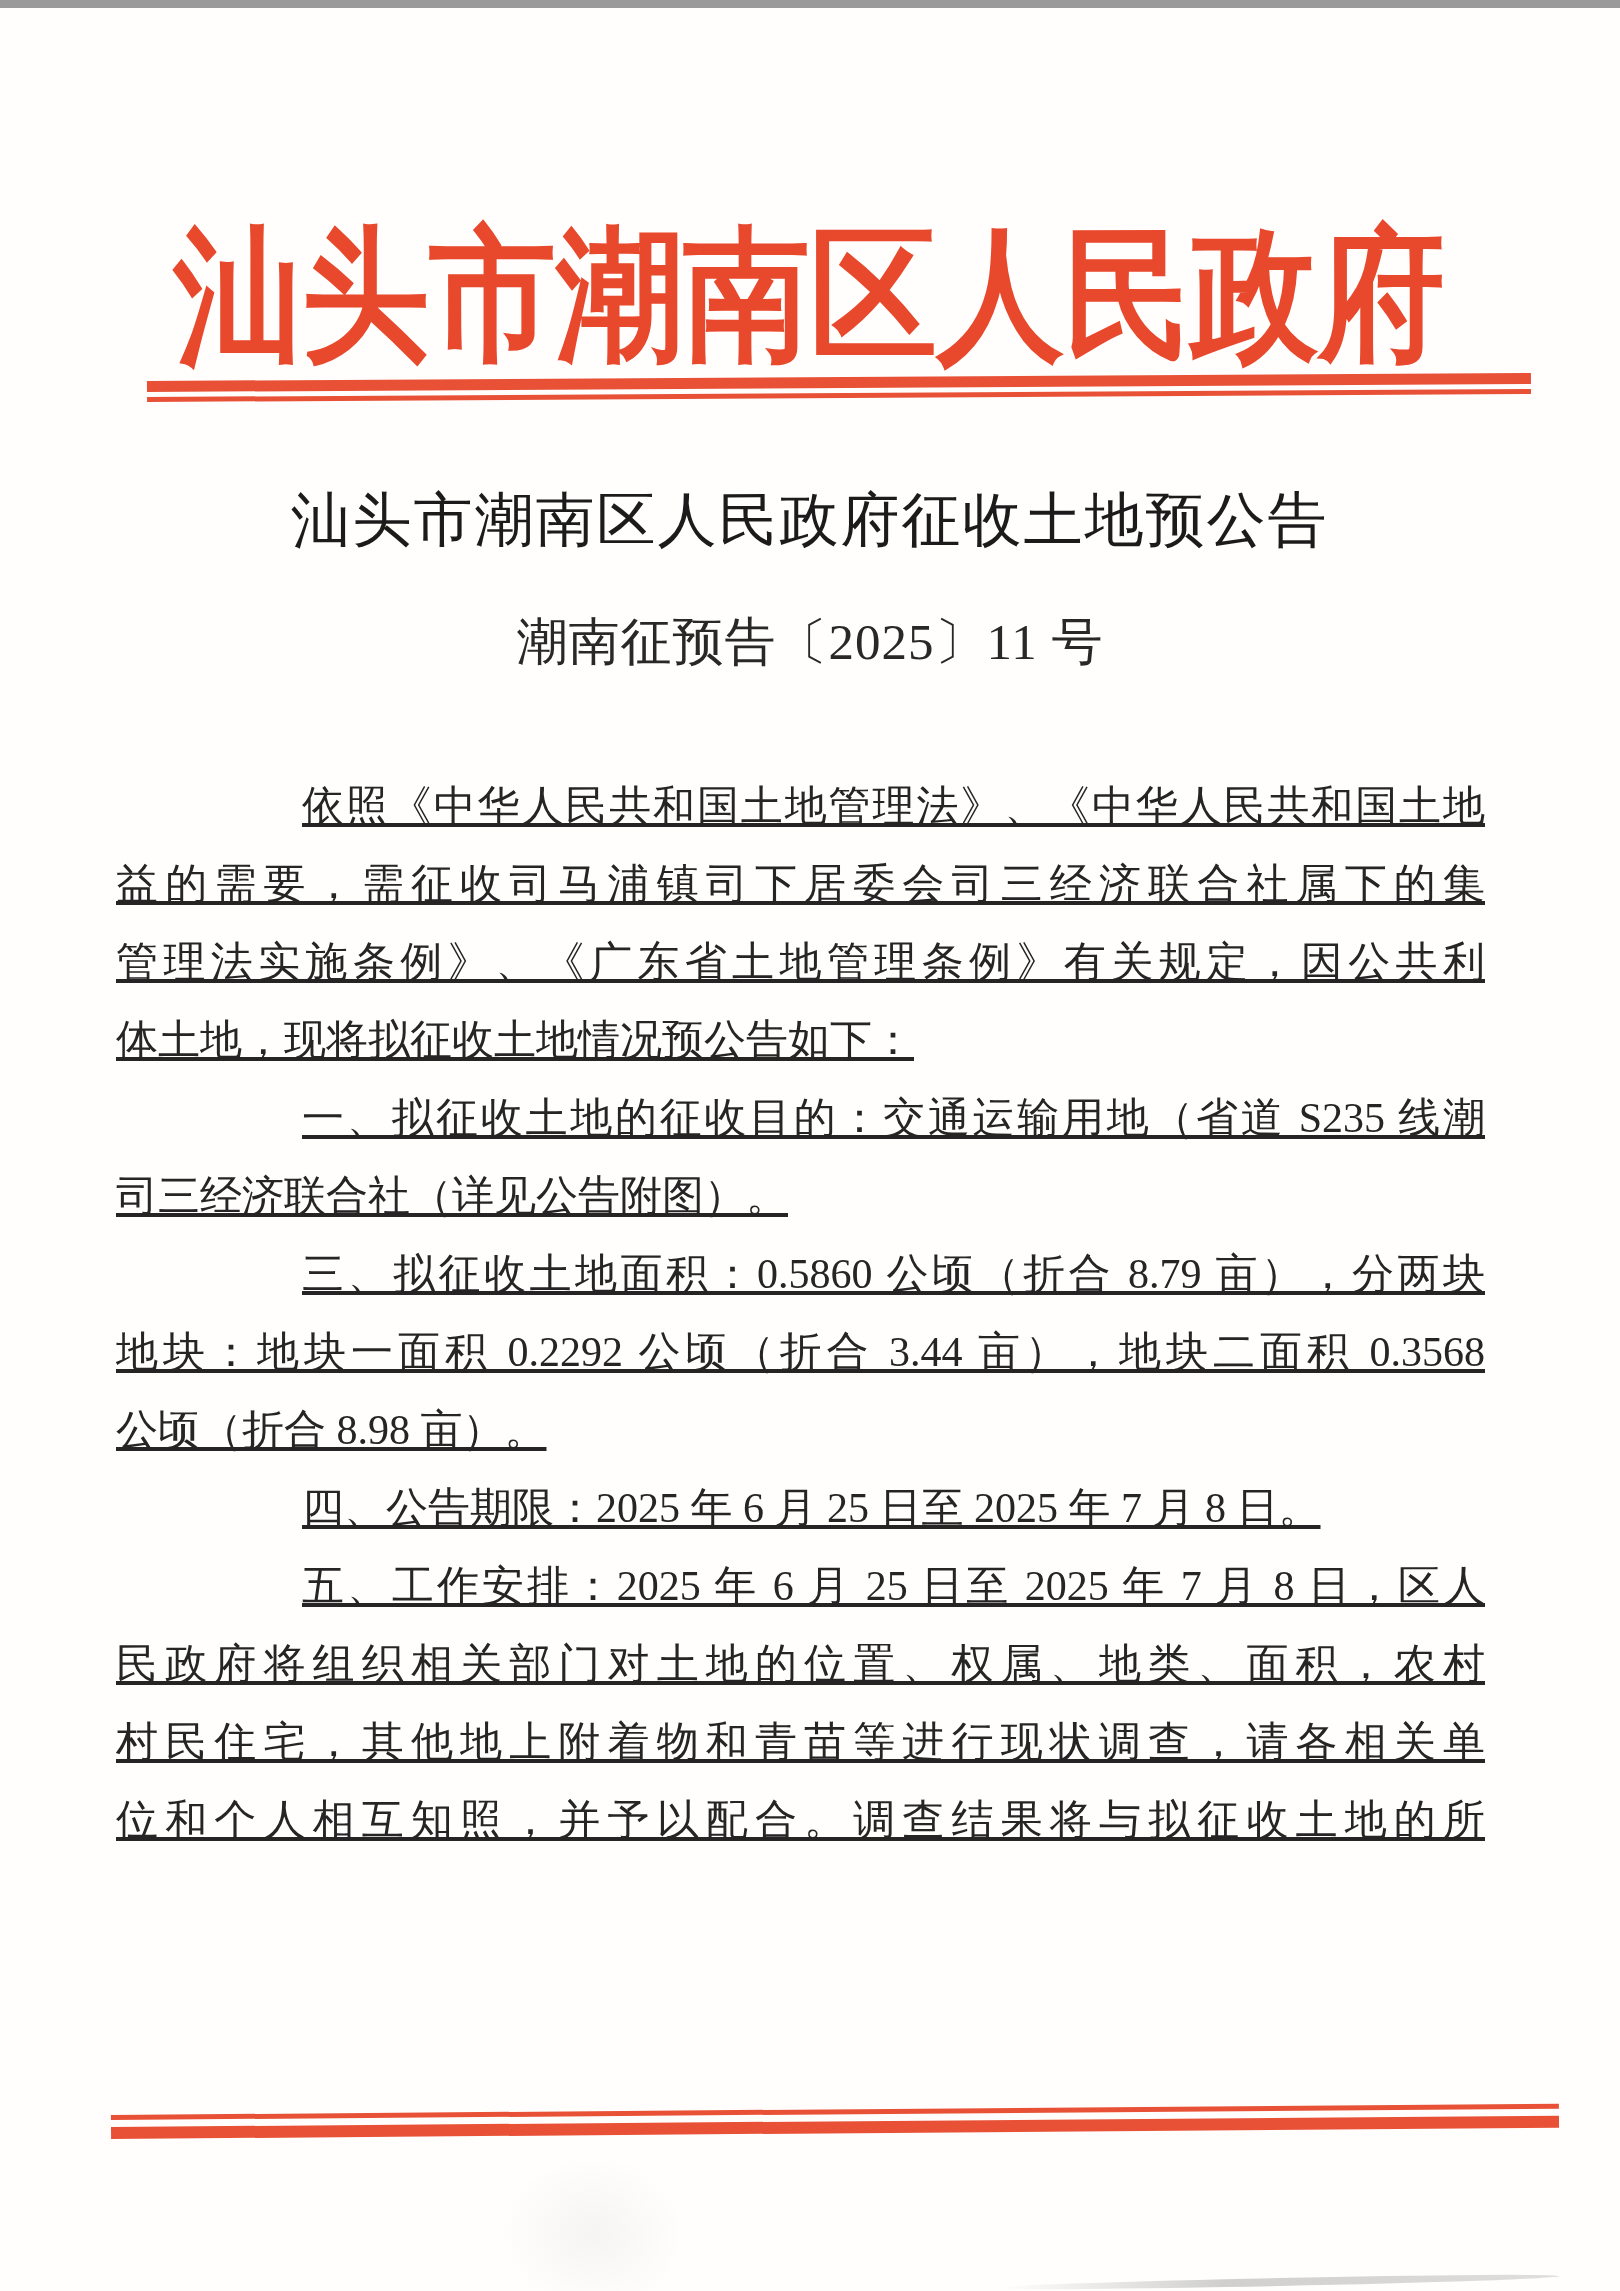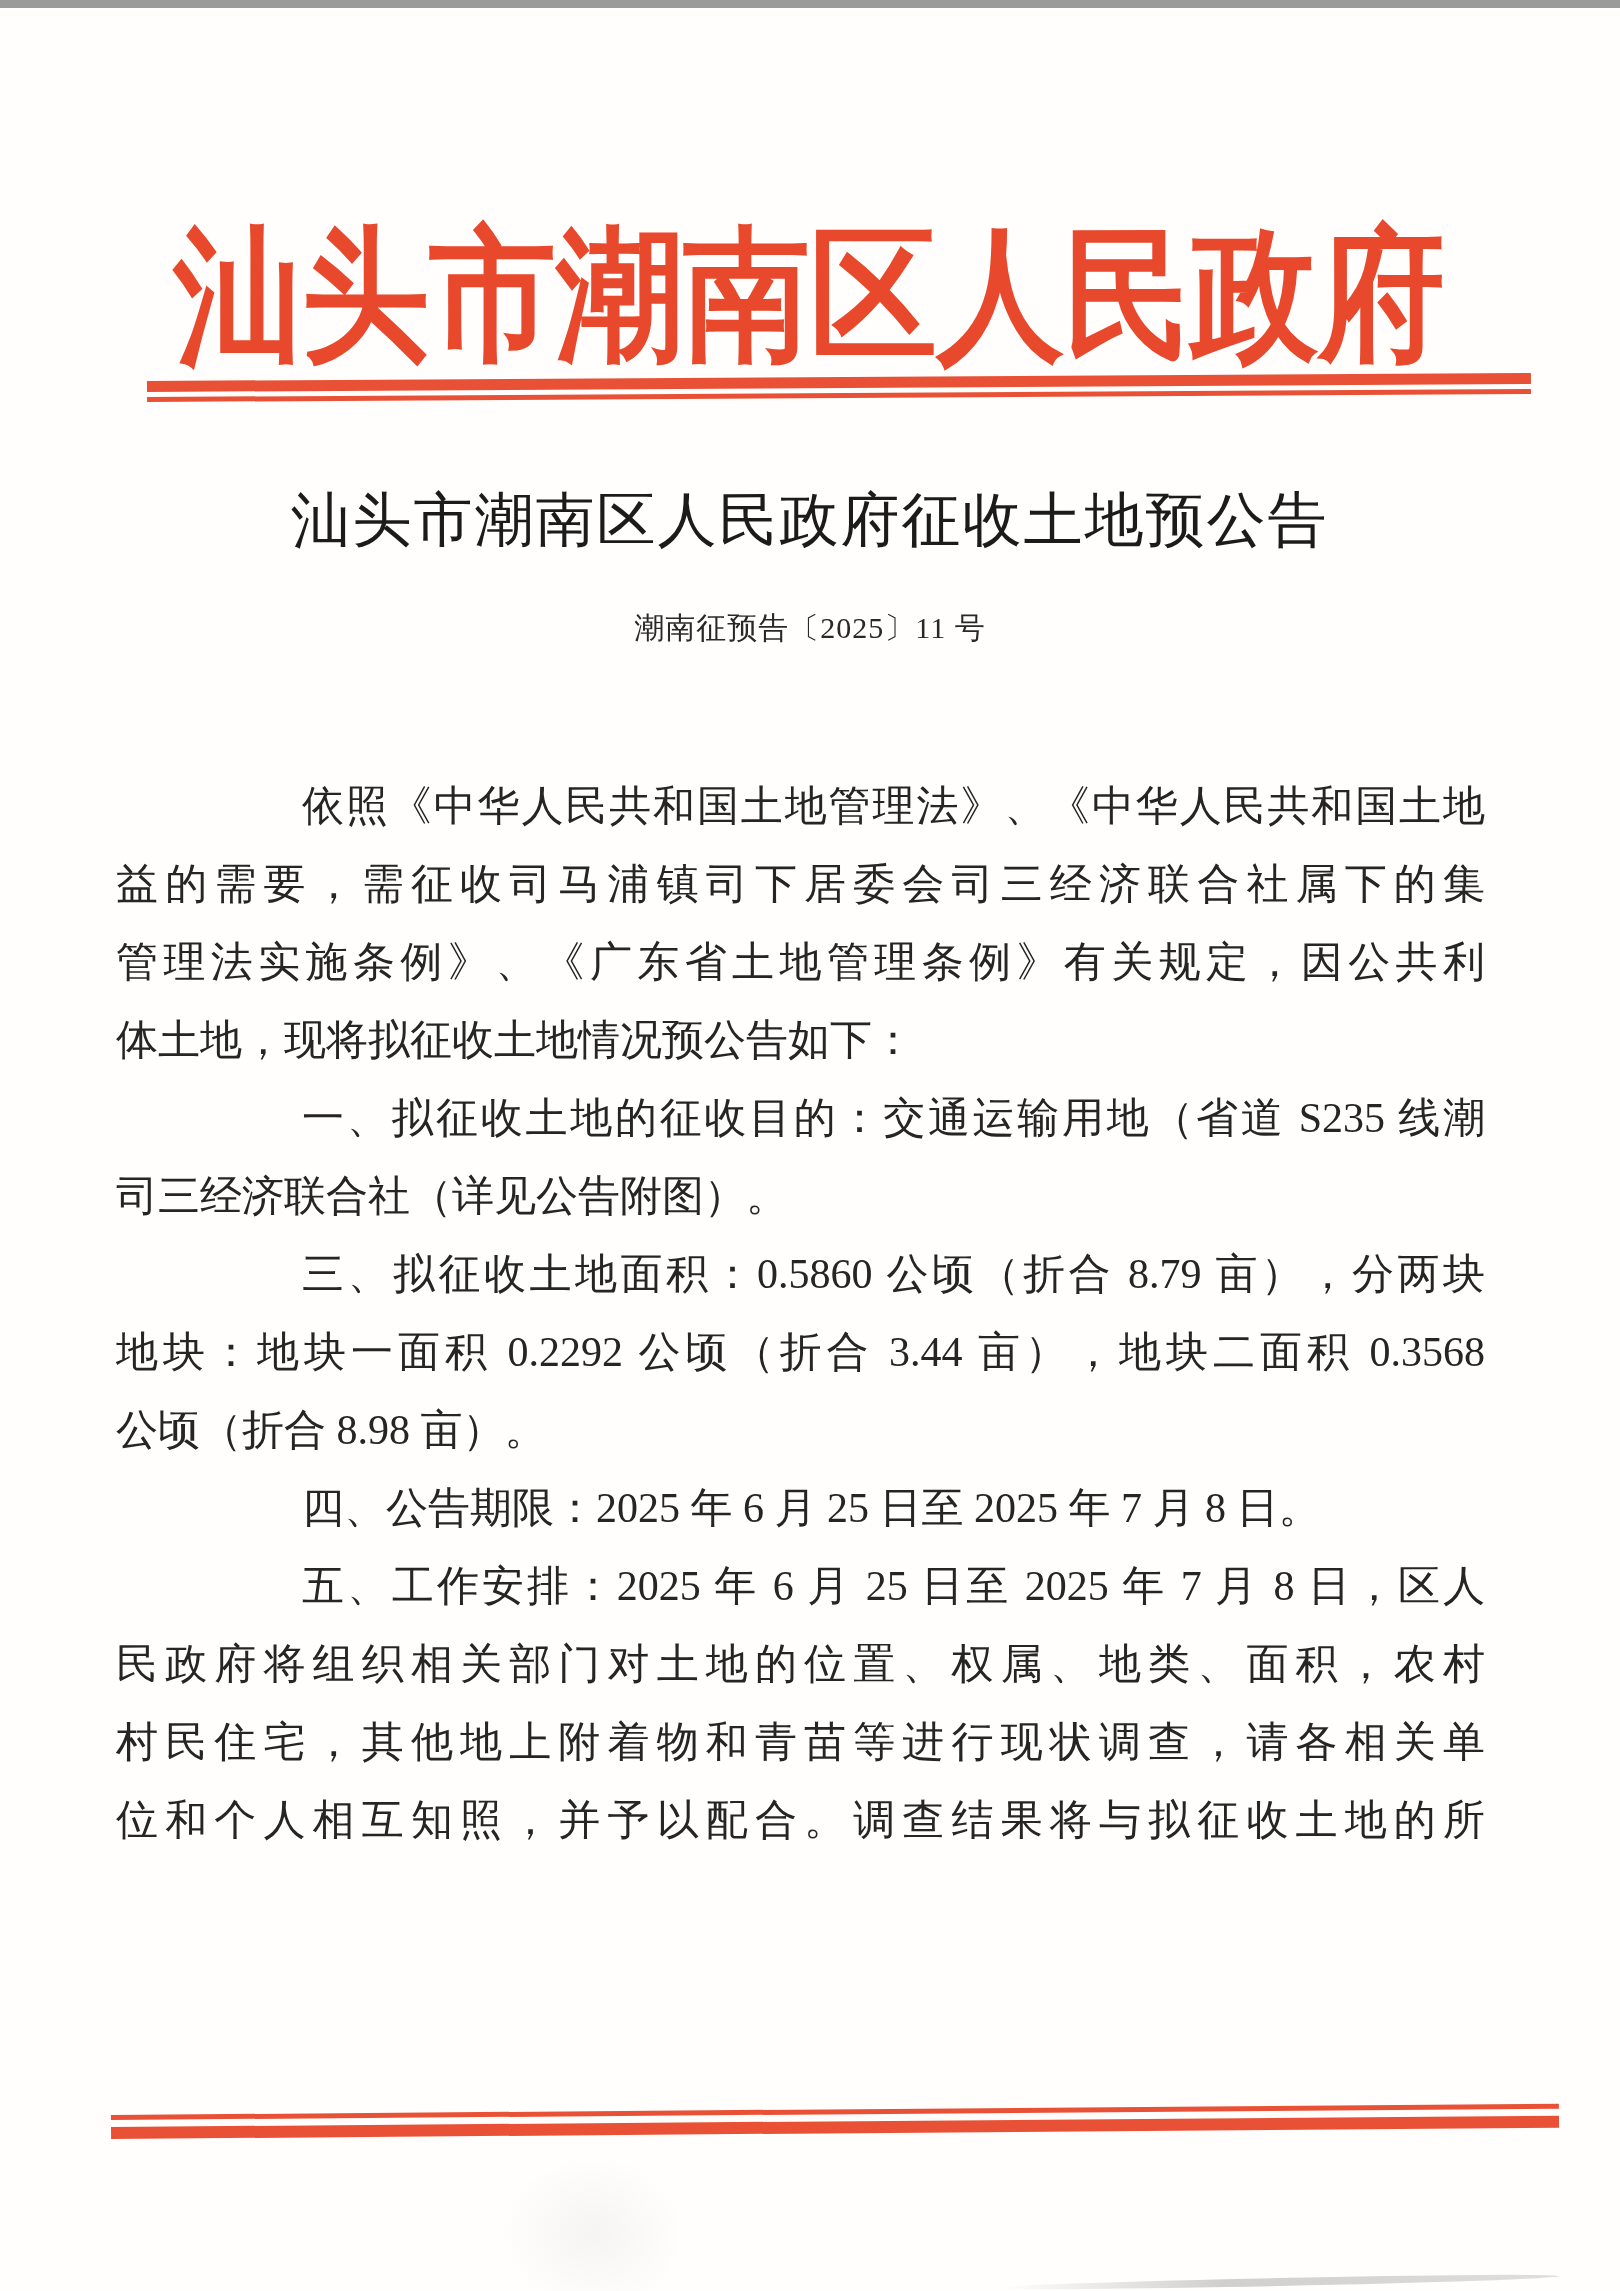--- a/index.html
+++ b/index.html
@@ -70,40 +70,41 @@
     white-space: nowrap;
   }
 
   
   .doc-number {
     position: absolute;
     top: 600px;
     left: 0;
     width: 100%;
     text-align: center;
-    font-size: 30px;
+    font-size: 51px;
     color: #2a2727;
     letter-spacing: 1px;
     white-space: nowrap;
   }
 
   
   .body-text {
     position: absolute;
     top: 759px;
     left: 116px;
     width: 1369px;
     font-size: 42px;
     color: #262424;
   }
   .line {
     height: 78px;
     line-height: 78px;
     text-align: justify;
     white-space: nowrap;
+    text-decoration: underline;
   }
   .line.full { text-align-last: justify; white-space: normal; overflow: hidden; }
   .line.indent { text-indent: 186px; }
 
   
   .scan-shadow {
     position: absolute;
     left: 1000px;
     top: 2270px;
     width: 559px;

